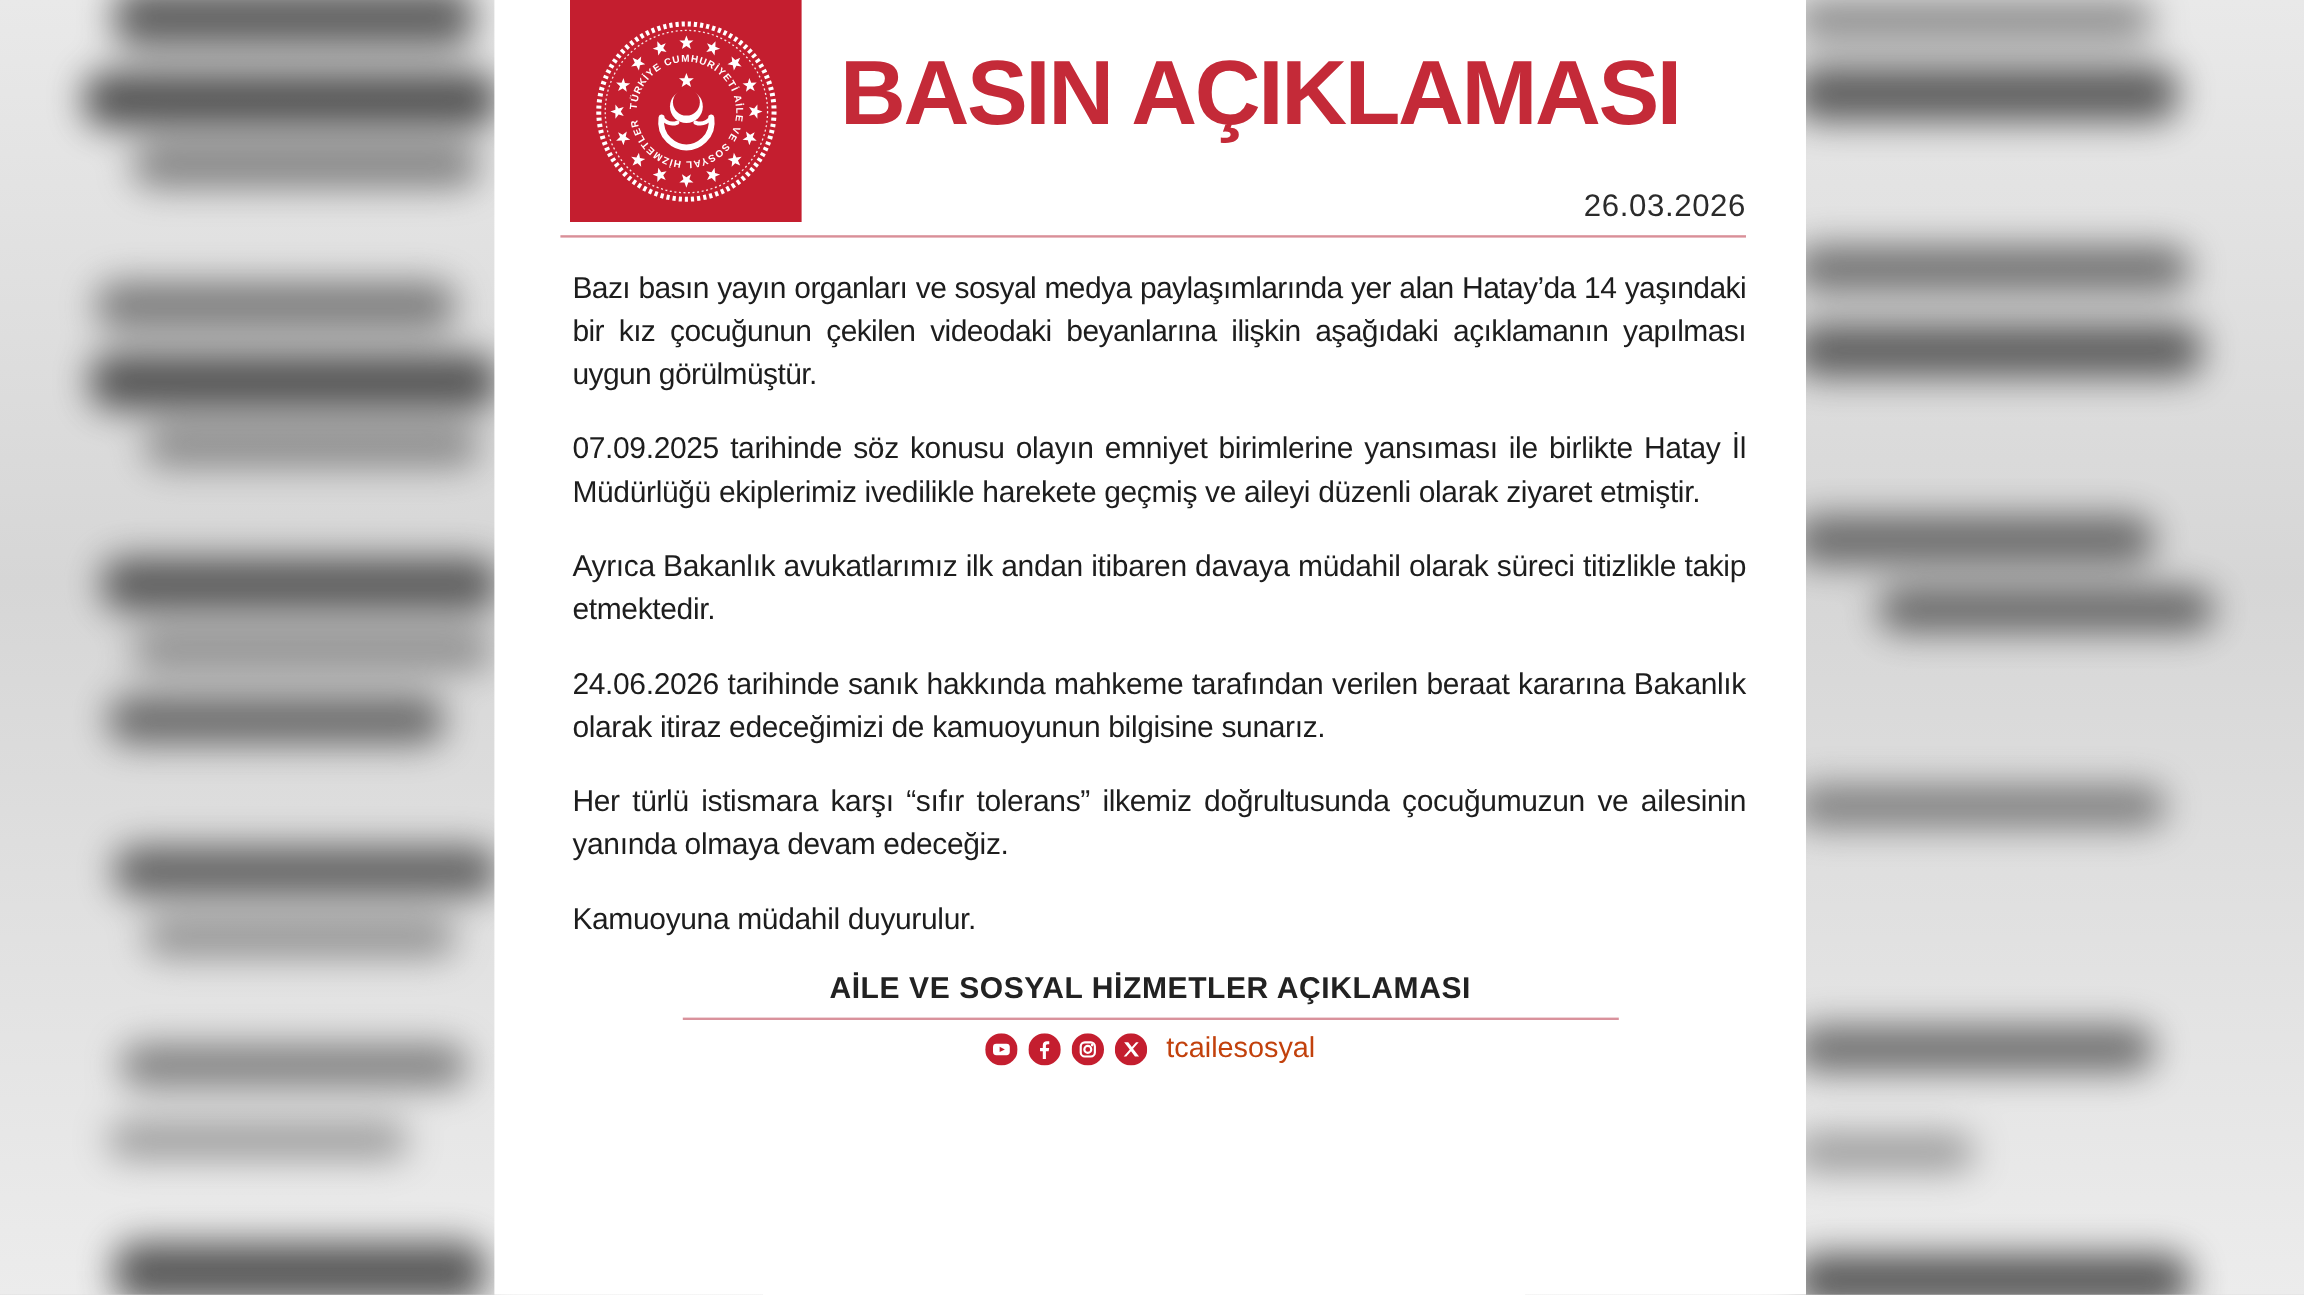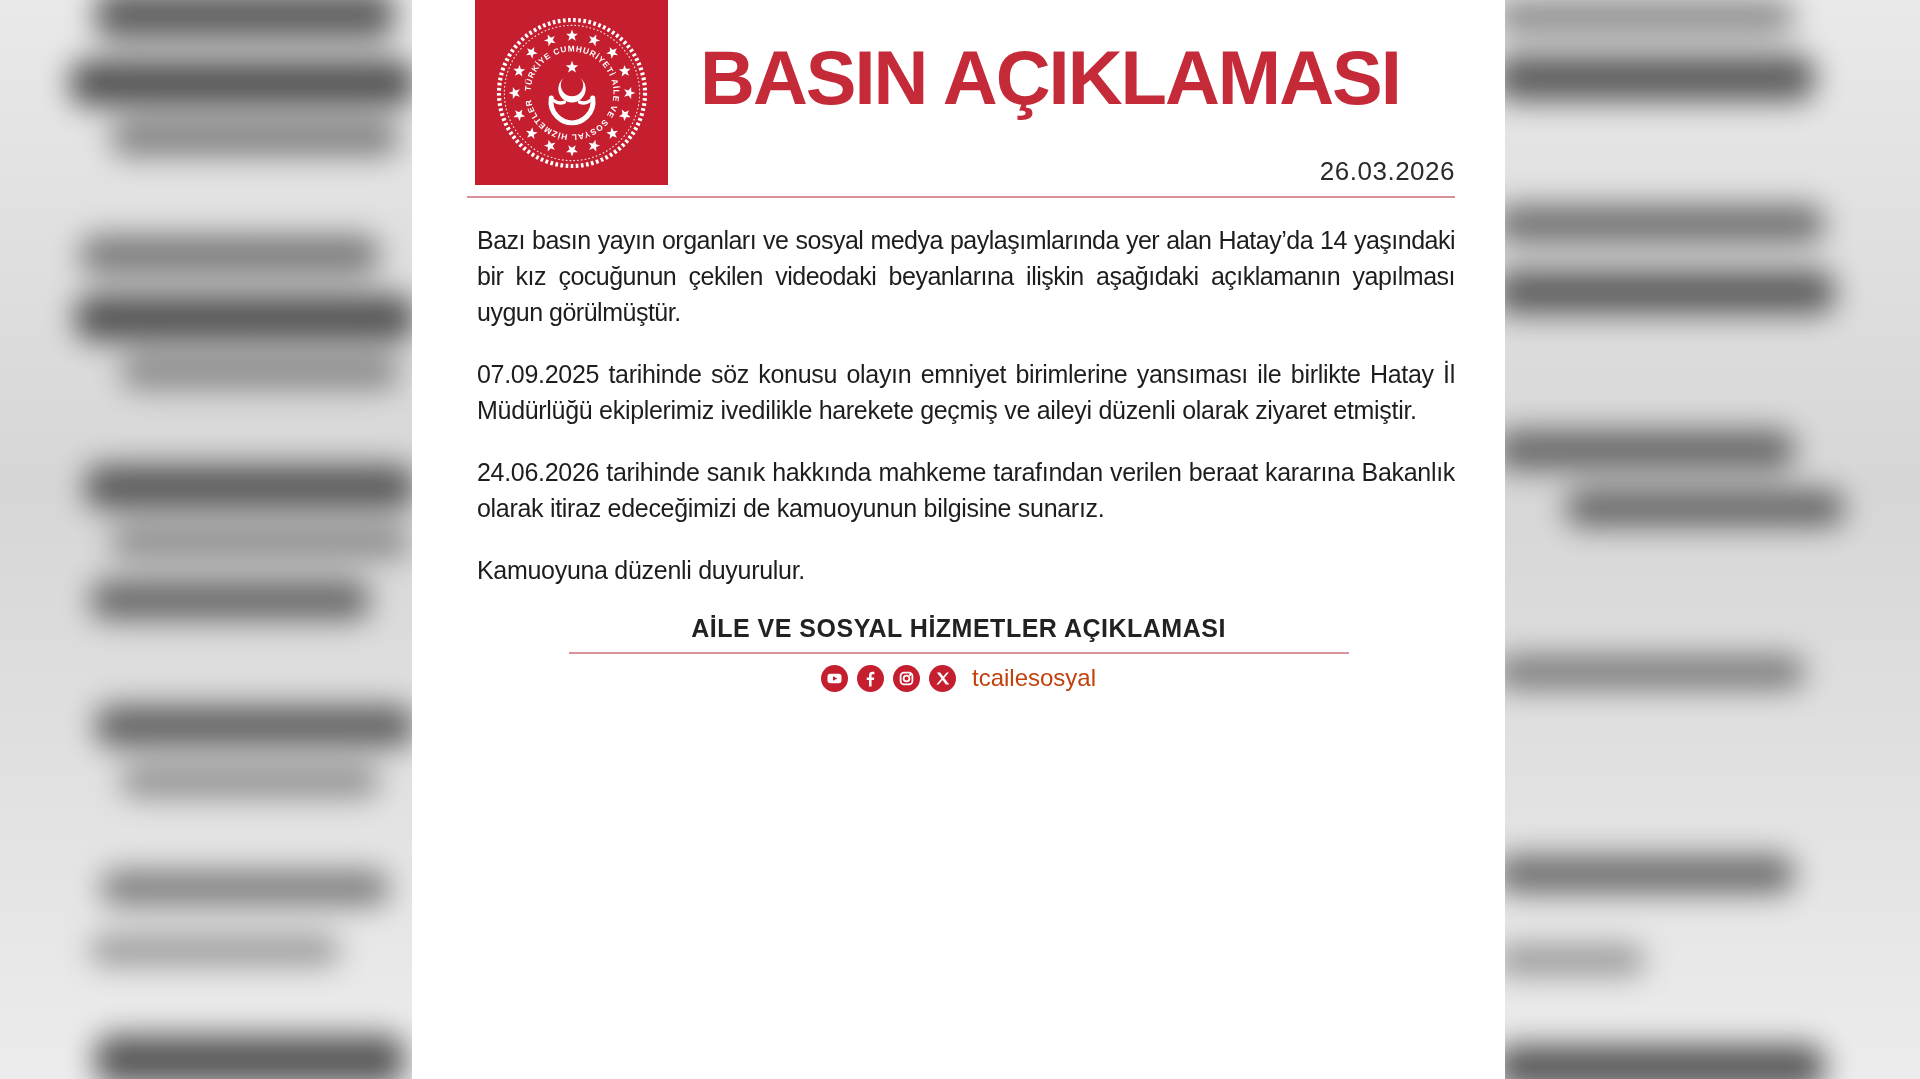--- a/index.html
+++ b/index.html
@@ -135,22 +135,24 @@
 
       <h1 class="title">BASIN AÇIKLAMASI</h1>
       <div class="date">26.03.2026</div>
     </header>
 
     <div class="rule"></div>
 
     <main class="press-body">
         <p class="bold">Bazı basın yayın organları ve sosyal medya paylaşımlarında yer alan Hatay’da 14 yaşındaki bir kız çocuğunun çekilen videodaki beyanlarına ilişkin aşağıdaki açıklamanın yapılması uygun görülmüştür.</p>
         <p>07.09.2025 tarihinde söz konusu olayın emniyet birimlerine yansıması ile birlikte Hatay İl Müdürlüğü ekiplerimiz ivedilikle harekete geçmiş ve aileyi düzenli olarak ziyaret etmiştir.</p>
+        <p>Ayrıca Bakanlık avukatlarımız ilk andan itibaren davaya müdahil olarak süreci titizlikle takip etmektedir.</p>
         <p>24.06.2026 tarihinde sanık hakkında mahkeme tarafından verilen beraat kararına Bakanlık olarak itiraz edeceğimizi de kamuoyunun bilgisine sunarız.</p>
-        <p>Kamuoyuna düzenli duyurulur.</p>
+        <p>Her türlü istismara karşı “sıfır tolerans” ilkemiz doğrultusunda çocuğumuzun ve ailesinin yanında olmaya devam edeceğiz.</p>
+        <p>Kamuoyuna müdahil duyurulur.</p>
       </main>
 
     <footer class="doc-footer">
       <div class="ministry">AİLE VE SOSYAL HİZMETLER AÇIKLAMASI</div>
       <div class="foot-rule"></div>
       <div class="social">
         <svg class="sicon" viewBox="0 0 27 27">
           <circle cx="13.5" cy="13.5" r="13.5" fill="#c41e2f"></circle>
           <rect x="6.5" y="8.7" width="14" height="9.6" rx="2.8" fill="#fff"></rect>
           <path d="M12 11.3 L16.4 13.5 L12 15.7 Z" fill="#c41e2f"></path>

